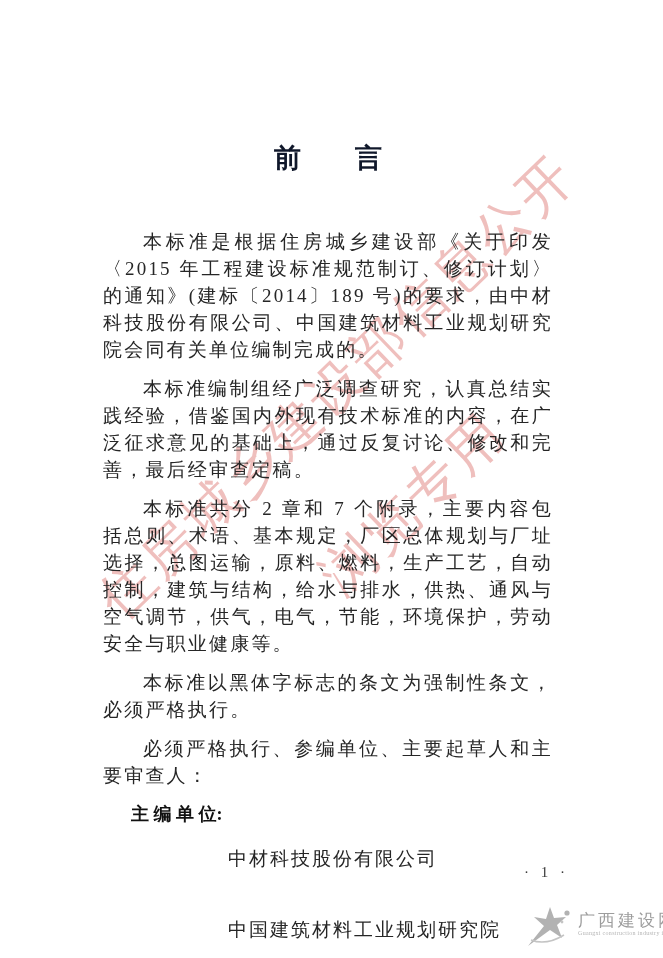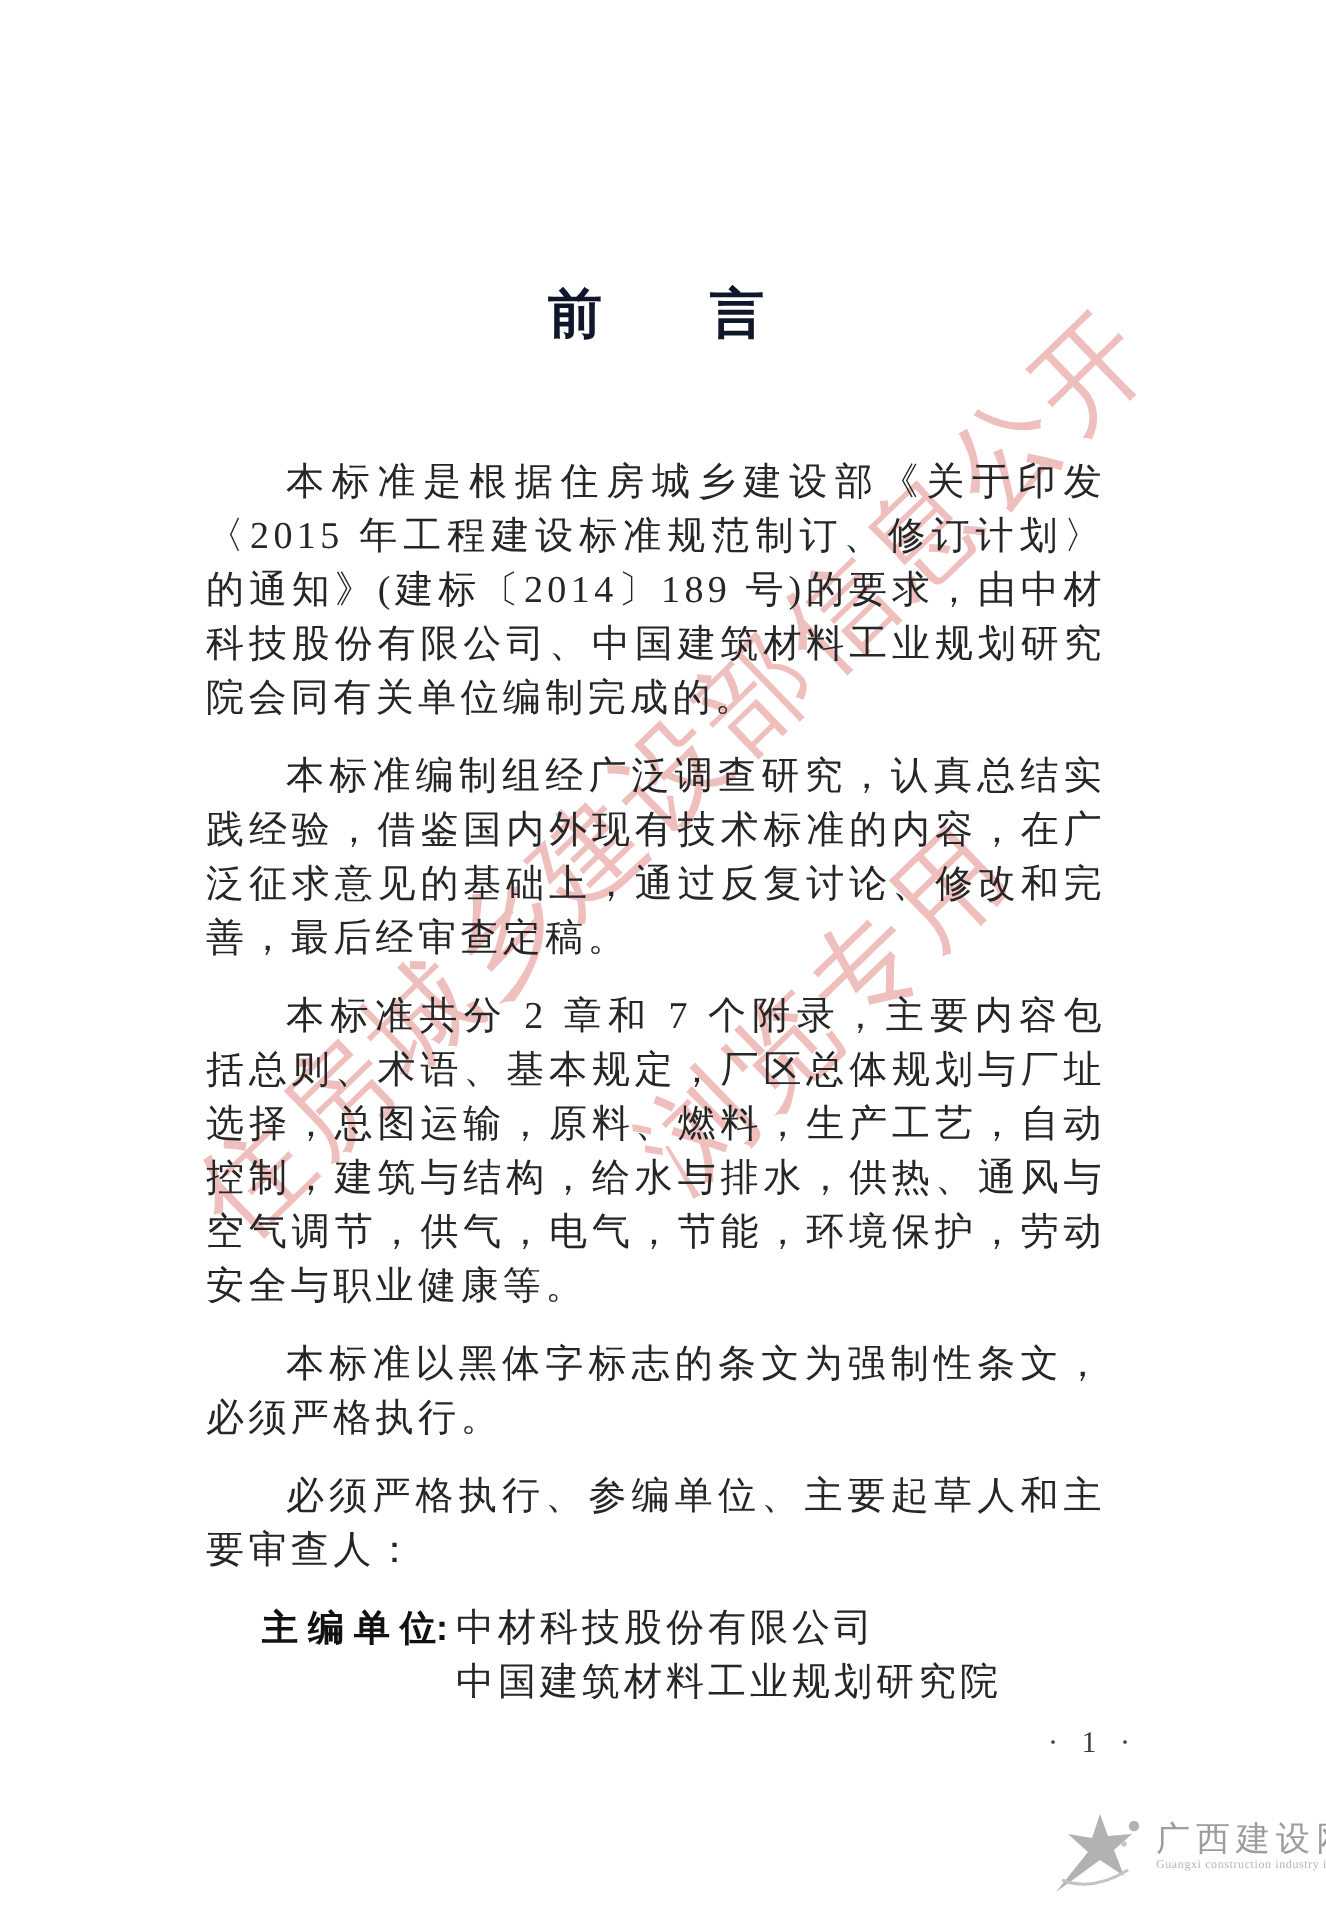--- a/index.html
+++ b/index.html
@@ -57,27 +57,27 @@
   .units { margin:0; }
   .unit-row {
     display:flex;
     padding-left:40px;
     font-size:19px;
     line-height:27px;
   }
   .unit-label {
     flex:none;
     width:97px;
-    font-family:Liberation Sans, sans-serif;
+    font-family:Liberation Serif, serif;
     font-weight:bold;
     color:#111;
     white-space:pre;
     font-size:18px;
   }
-  .unit-value { letter-spacing:2px; }
+  .unit-value { letter-spacing:2px;margin-top:44px; }
 
   
   .page-number {
     position:absolute;
     top:864px; right:94px;
     font-size:15px;
     letter-spacing:4px;
     color:#3c3c3c;
     z-index:2;
   }

